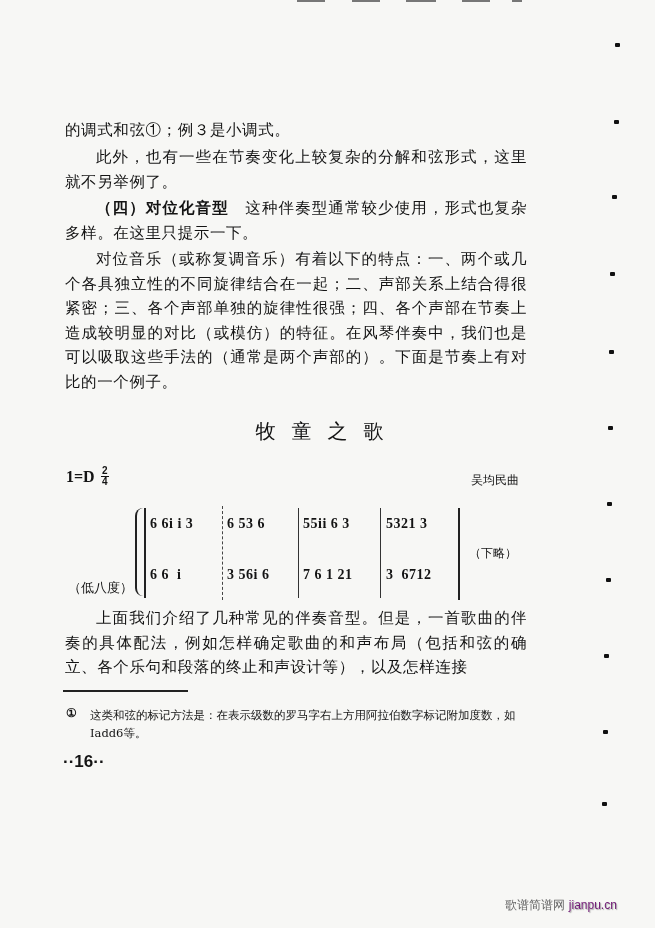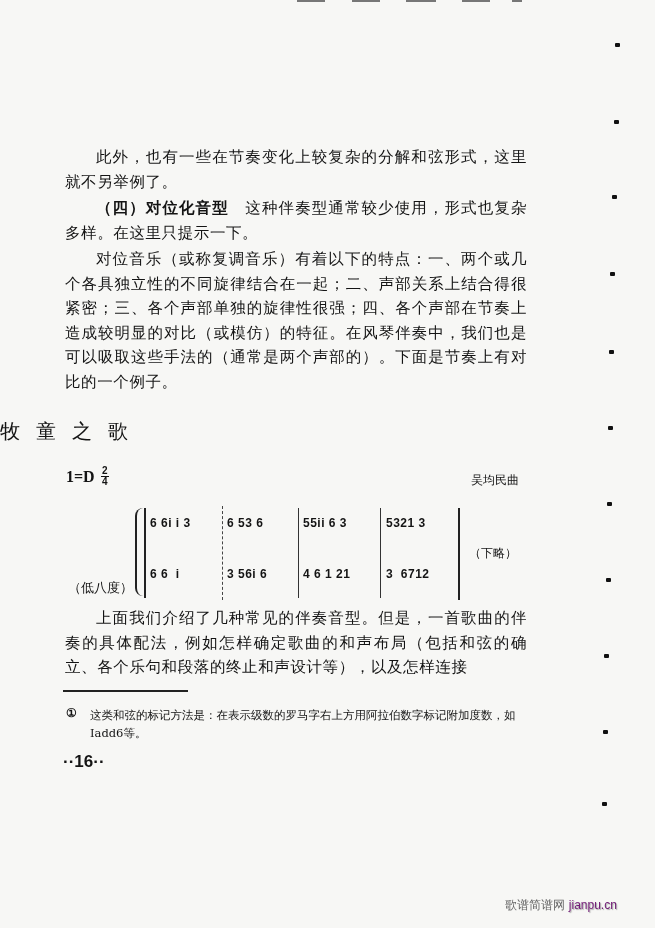--- a/index.html
+++ b/index.html
@@ -14,39 +14,39 @@
   .sidedot { position: absolute; width: 5px; height: 4px; background: #111; border-radius: 1px; }
   .para {
     position: absolute; left: 65px; width: 462px;
     font-size: 15.5px; line-height: 24.5px; letter-spacing: 0.6px;
     margin: 0; text-align: justify;
   }
   .indent { text-indent: 31px; }
   .bold { font-weight: bold; }
   .title {
     position: absolute; left: 0; width: 655px; top: 418px;
-    text-align: left; font-size: 20px; letter-spacing: 16px;
+    text-align: center; font-size: 20px; letter-spacing: 16px;
   }
   .key {
     position: absolute; left: 66px; top: 466px; font-weight: bold;
     font-family: "Liberation Serif", serif; font-size: 16px;
     display: flex; align-items: center;
   }
   .frac { display: inline-flex; flex-direction: column; align-items: center; margin-left: 6px; font-size: 10px; line-height: 10px; font-family: "Liberation Sans", sans-serif; }
   .frac .bar { width: 8px; height: 1px; background: #111; }
   .composer { position: absolute; right: 136px; top: 472px; font-size: 12px; }
   .brace {
     position: absolute; left: 135px; top: 508px; width: 8px; height: 88px;
     border-left: 2px solid #222; border-radius: 8px 0 0 8px;
   }
   .staffline { position: absolute; left: 144px; top: 508px; width: 2px; height: 90px; background: #222; }
   .barline { position: absolute; width: 1px; background: #333; }
   .barline.dashed { background: none; border-left: 1px dashed #444; }
   .endbar { position: absolute; left: 458px; top: 508px; width: 2px; height: 92px; background: #222; }
-  .row { position: absolute; left: 150px; font-family: Liberation Sans, sans-serif; font-weight: bold; font-size: 12px; white-space: pre; letter-spacing: 0.5px; }
+  .row { position: absolute; left: 150px; font-family: Liberation Serif, serif; font-weight: bold; font-size: 14px; white-space: pre; letter-spacing: 0.5px; }
   .lowlabel { position: absolute; left: 68px; top: 567px; font-size: 13px; margin-top: 12px; }
   .omit { position: absolute; left: 469px; top: 545px; font-size: 12px; }
   .rule { position: absolute; left: 63px; top: 690px; width: 125px; height: 2px; background: #222; }
   .footnote { position: absolute; left: 90px; top: 706px; width: 440px; font-size: 11.5px; line-height: 18px; }
   .fnmark { position: absolute; left: 66px; top: 706px; font-size: 12px; font-weight: bold; }
   .pageno { position: absolute; left: 63px; top: 752px; font-family: "Liberation Sans", sans-serif; font-weight: bold; font-size: 17px; }
   .watermark { position: absolute; left: 505px; top: 897px; font-size: 12px; color: #666; }
   .watermark .wm-url { color: #701a75; font-family: "Liberation Sans", sans-serif; text-shadow: 1px 1px 1px #aaa; }
 </style>
 </head>
@@ -65,20 +65,21 @@
   <div class="sidedot" style="left:612px;top:195px"></div>
   <div class="sidedot" style="left:610px;top:272px"></div>
   <div class="sidedot" style="left:609px;top:350px"></div>
   <div class="sidedot" style="left:608px;top:426px"></div>
   <div class="sidedot" style="left:607px;top:502px"></div>
   <div class="sidedot" style="left:606px;top:578px"></div>
   <div class="sidedot" style="left:604px;top:654px"></div>
   <div class="sidedot" style="left:603px;top:730px"></div>
   <div class="sidedot" style="left:602px;top:802px"></div>
 
+  <p class="para" style="top:118px">的调式和弦①；例３是小调式。</p>
   <p class="para indent" style="top:196px"><span class="bold">（四）对位化音型</span><span>　这种伴奏型通常较少使用，形式也复杂多样。在这里只提示一下。</span></p>
   <p class="para indent" style="top:145px">此外，也有一些在节奏变化上较复杂的分解和弦形式，这里就不另举例了。</p>
   <p class="para indent" style="top:247px">对位音乐（或称复调音乐）有着以下的特点：一、两个或几个各具独立性的不同旋律结合在一起；二、声部关系上结合得很紧密；三、各个声部单独的旋律性很强；四、各个声部在节奏上造成较明显的对比（或模仿）的特征。在风琴伴奏中，我们也是可以吸取这些手法的（通常是两个声部的）。下面是节奏上有对比的一个例子。</p>
 
   <div class="title">牧童之歌</div>
 
   <div class="key">
     <span>1=D</span>
     <span class="frac">
       <span>2</span>
@@ -96,21 +97,21 @@
   <div class="endbar"></div>
 
   <div class="row" style="top:516px;left:150px">6 6i i 3</div>
   <div class="row" style="top:516px;left:227px">6 53 6</div>
   <div class="row" style="top:516px;left:303px">55ii 6 3</div>
   <div class="row" style="top:516px;left:386px">5321 3</div>
 
   <div class="lowlabel">（低八度）</div>
   <div class="row" style="top:567px;left:150px">6 6  i</div>
   <div class="row" style="top:567px;left:227px">3 56i 6</div>
-  <div class="row" style="top:567px;left:303px">4 6 1 21</div>
+  <div class="row" style="top:567px;left:303px">7 6 1 21</div>
   <div class="row" style="top:567px;left:386px">3  6712</div>
   <div class="omit">（下略）</div>
 
   <p class="para indent" style="top:606px">上面我们介绍了几种常见的伴奏音型。但是，一首歌曲的伴奏的具体配法，例如怎样确定歌曲的和声布局（包括和弦的确立、各个乐句和段落的终止和声设计等），以及怎样连接</p>
 
   <div class="rule"></div>
   <div class="fnmark">①</div>
   <div class="footnote">这类和弦的标记方法是：在表示级数的罗马字右上方用阿拉伯数字标记附加度数，如Ⅰadd6等。</div>
 
   <div class="pageno">··16··</div>

